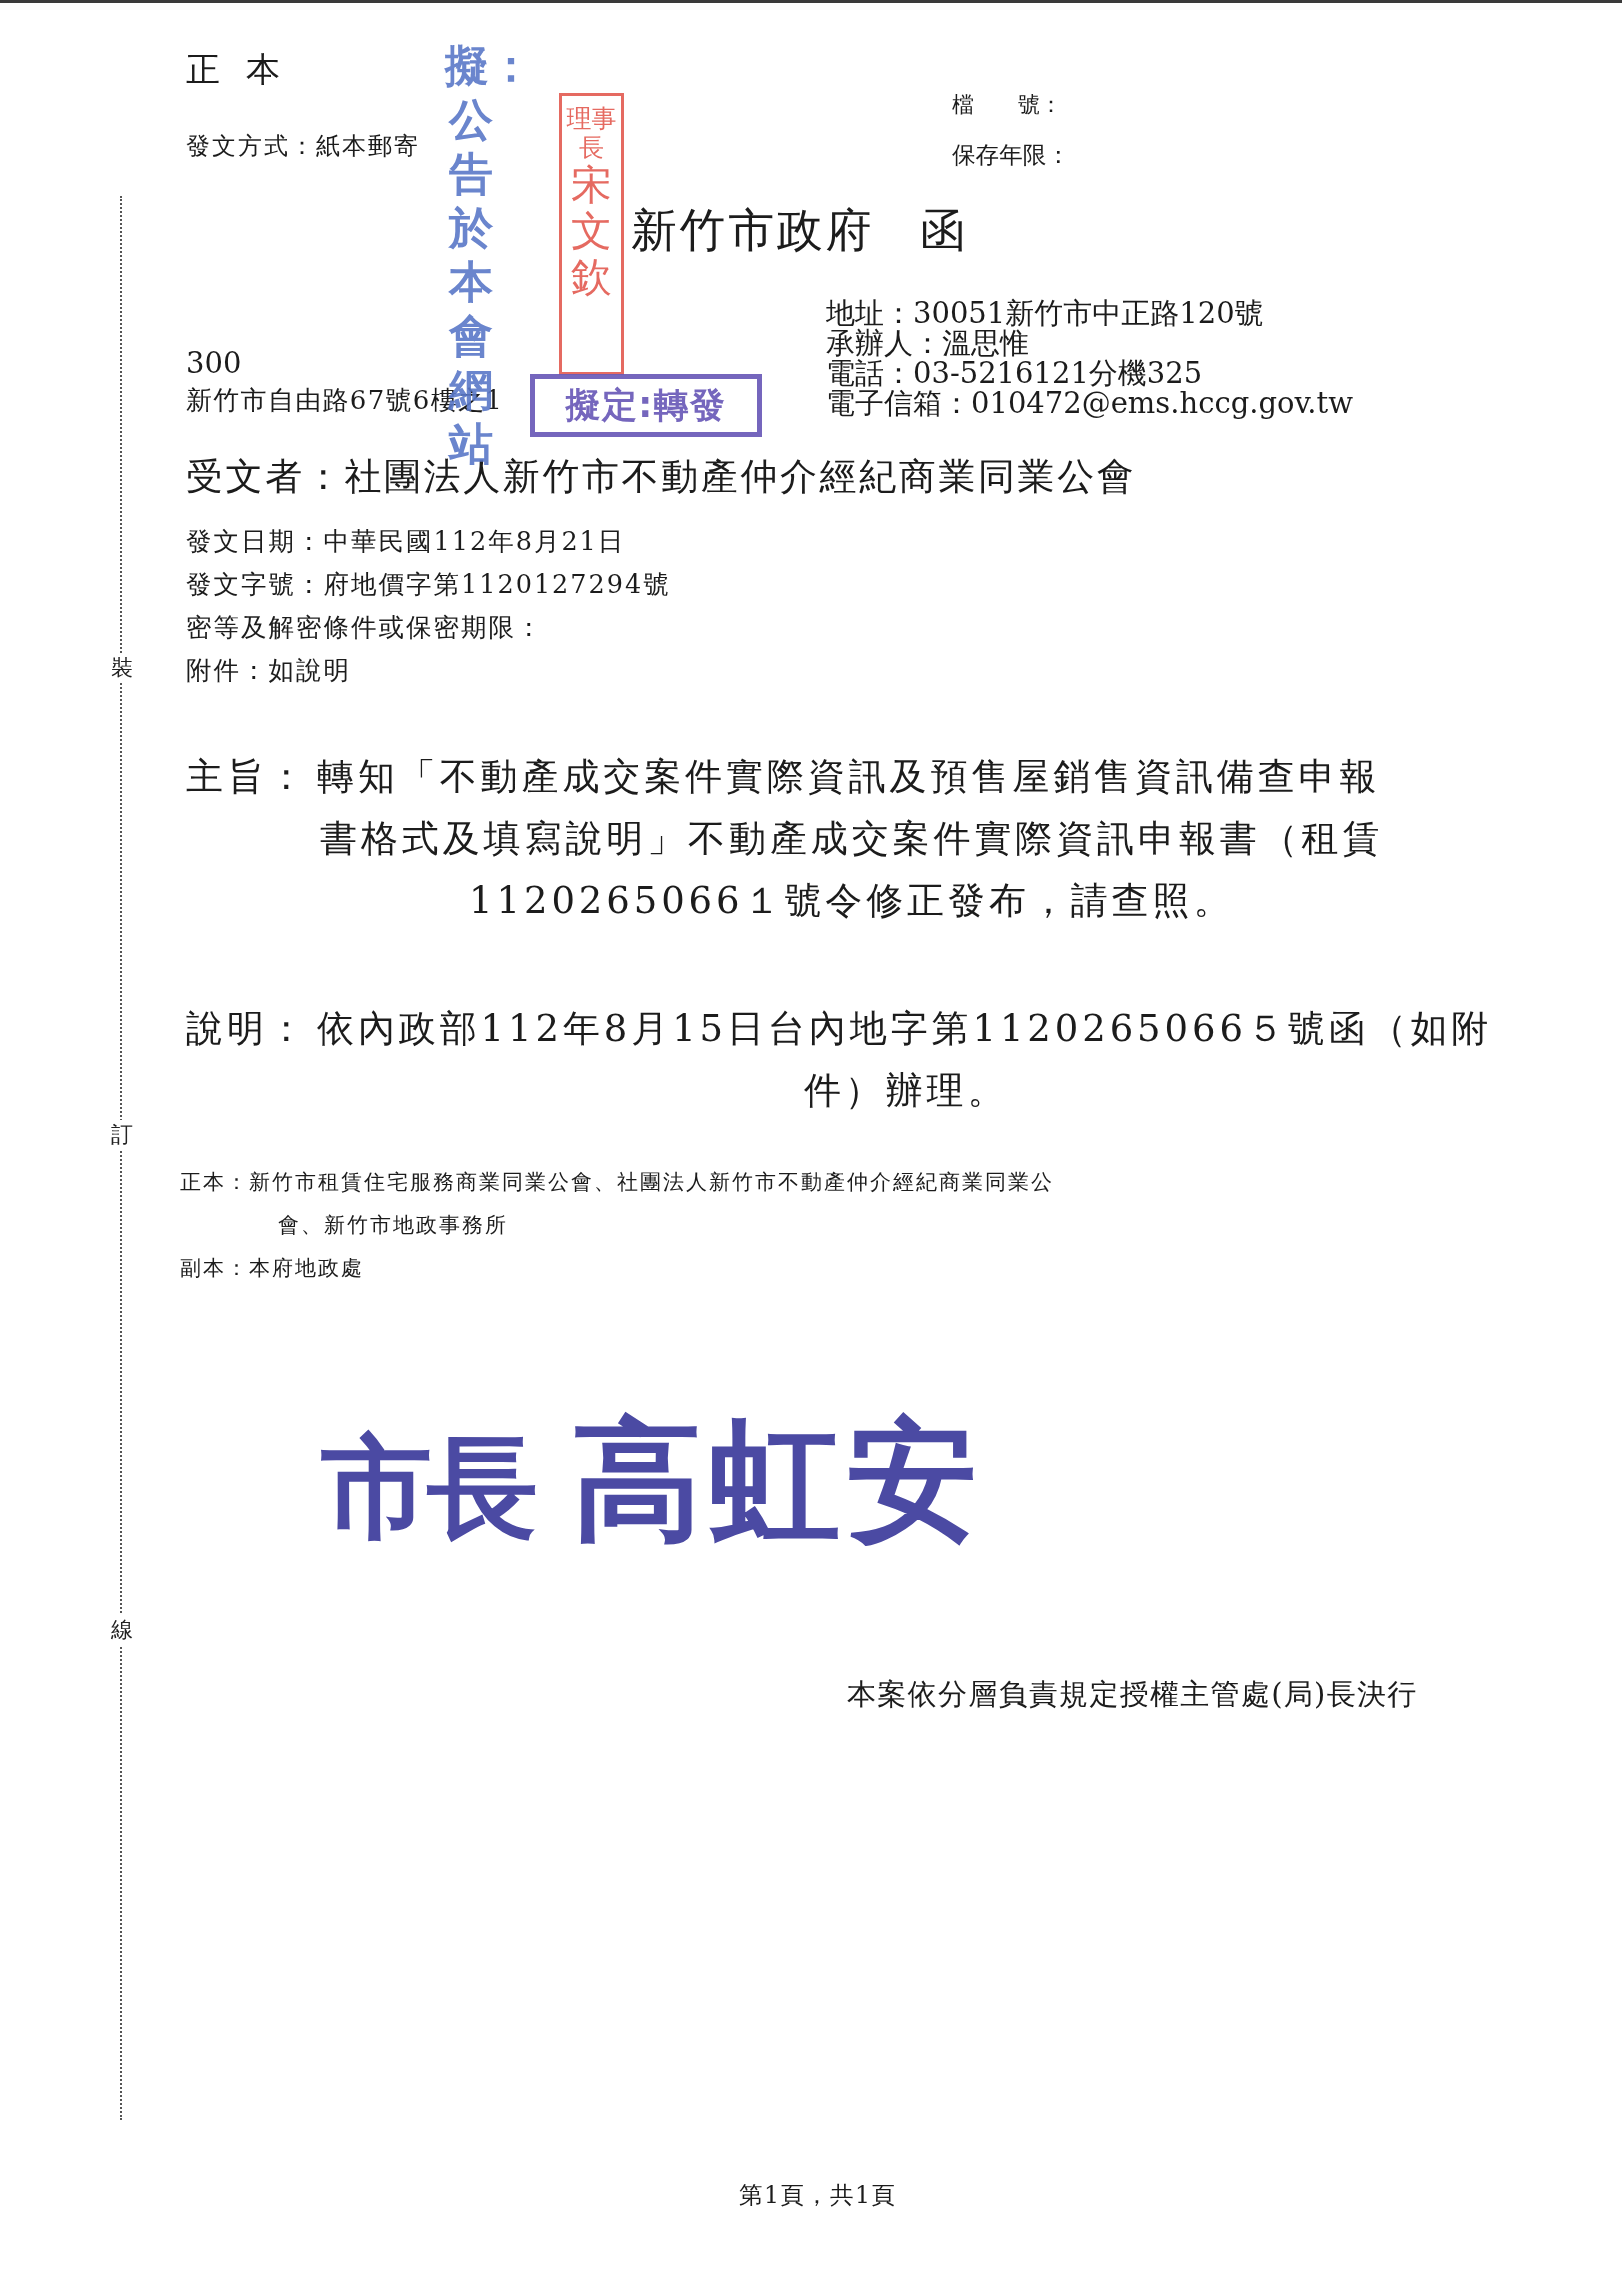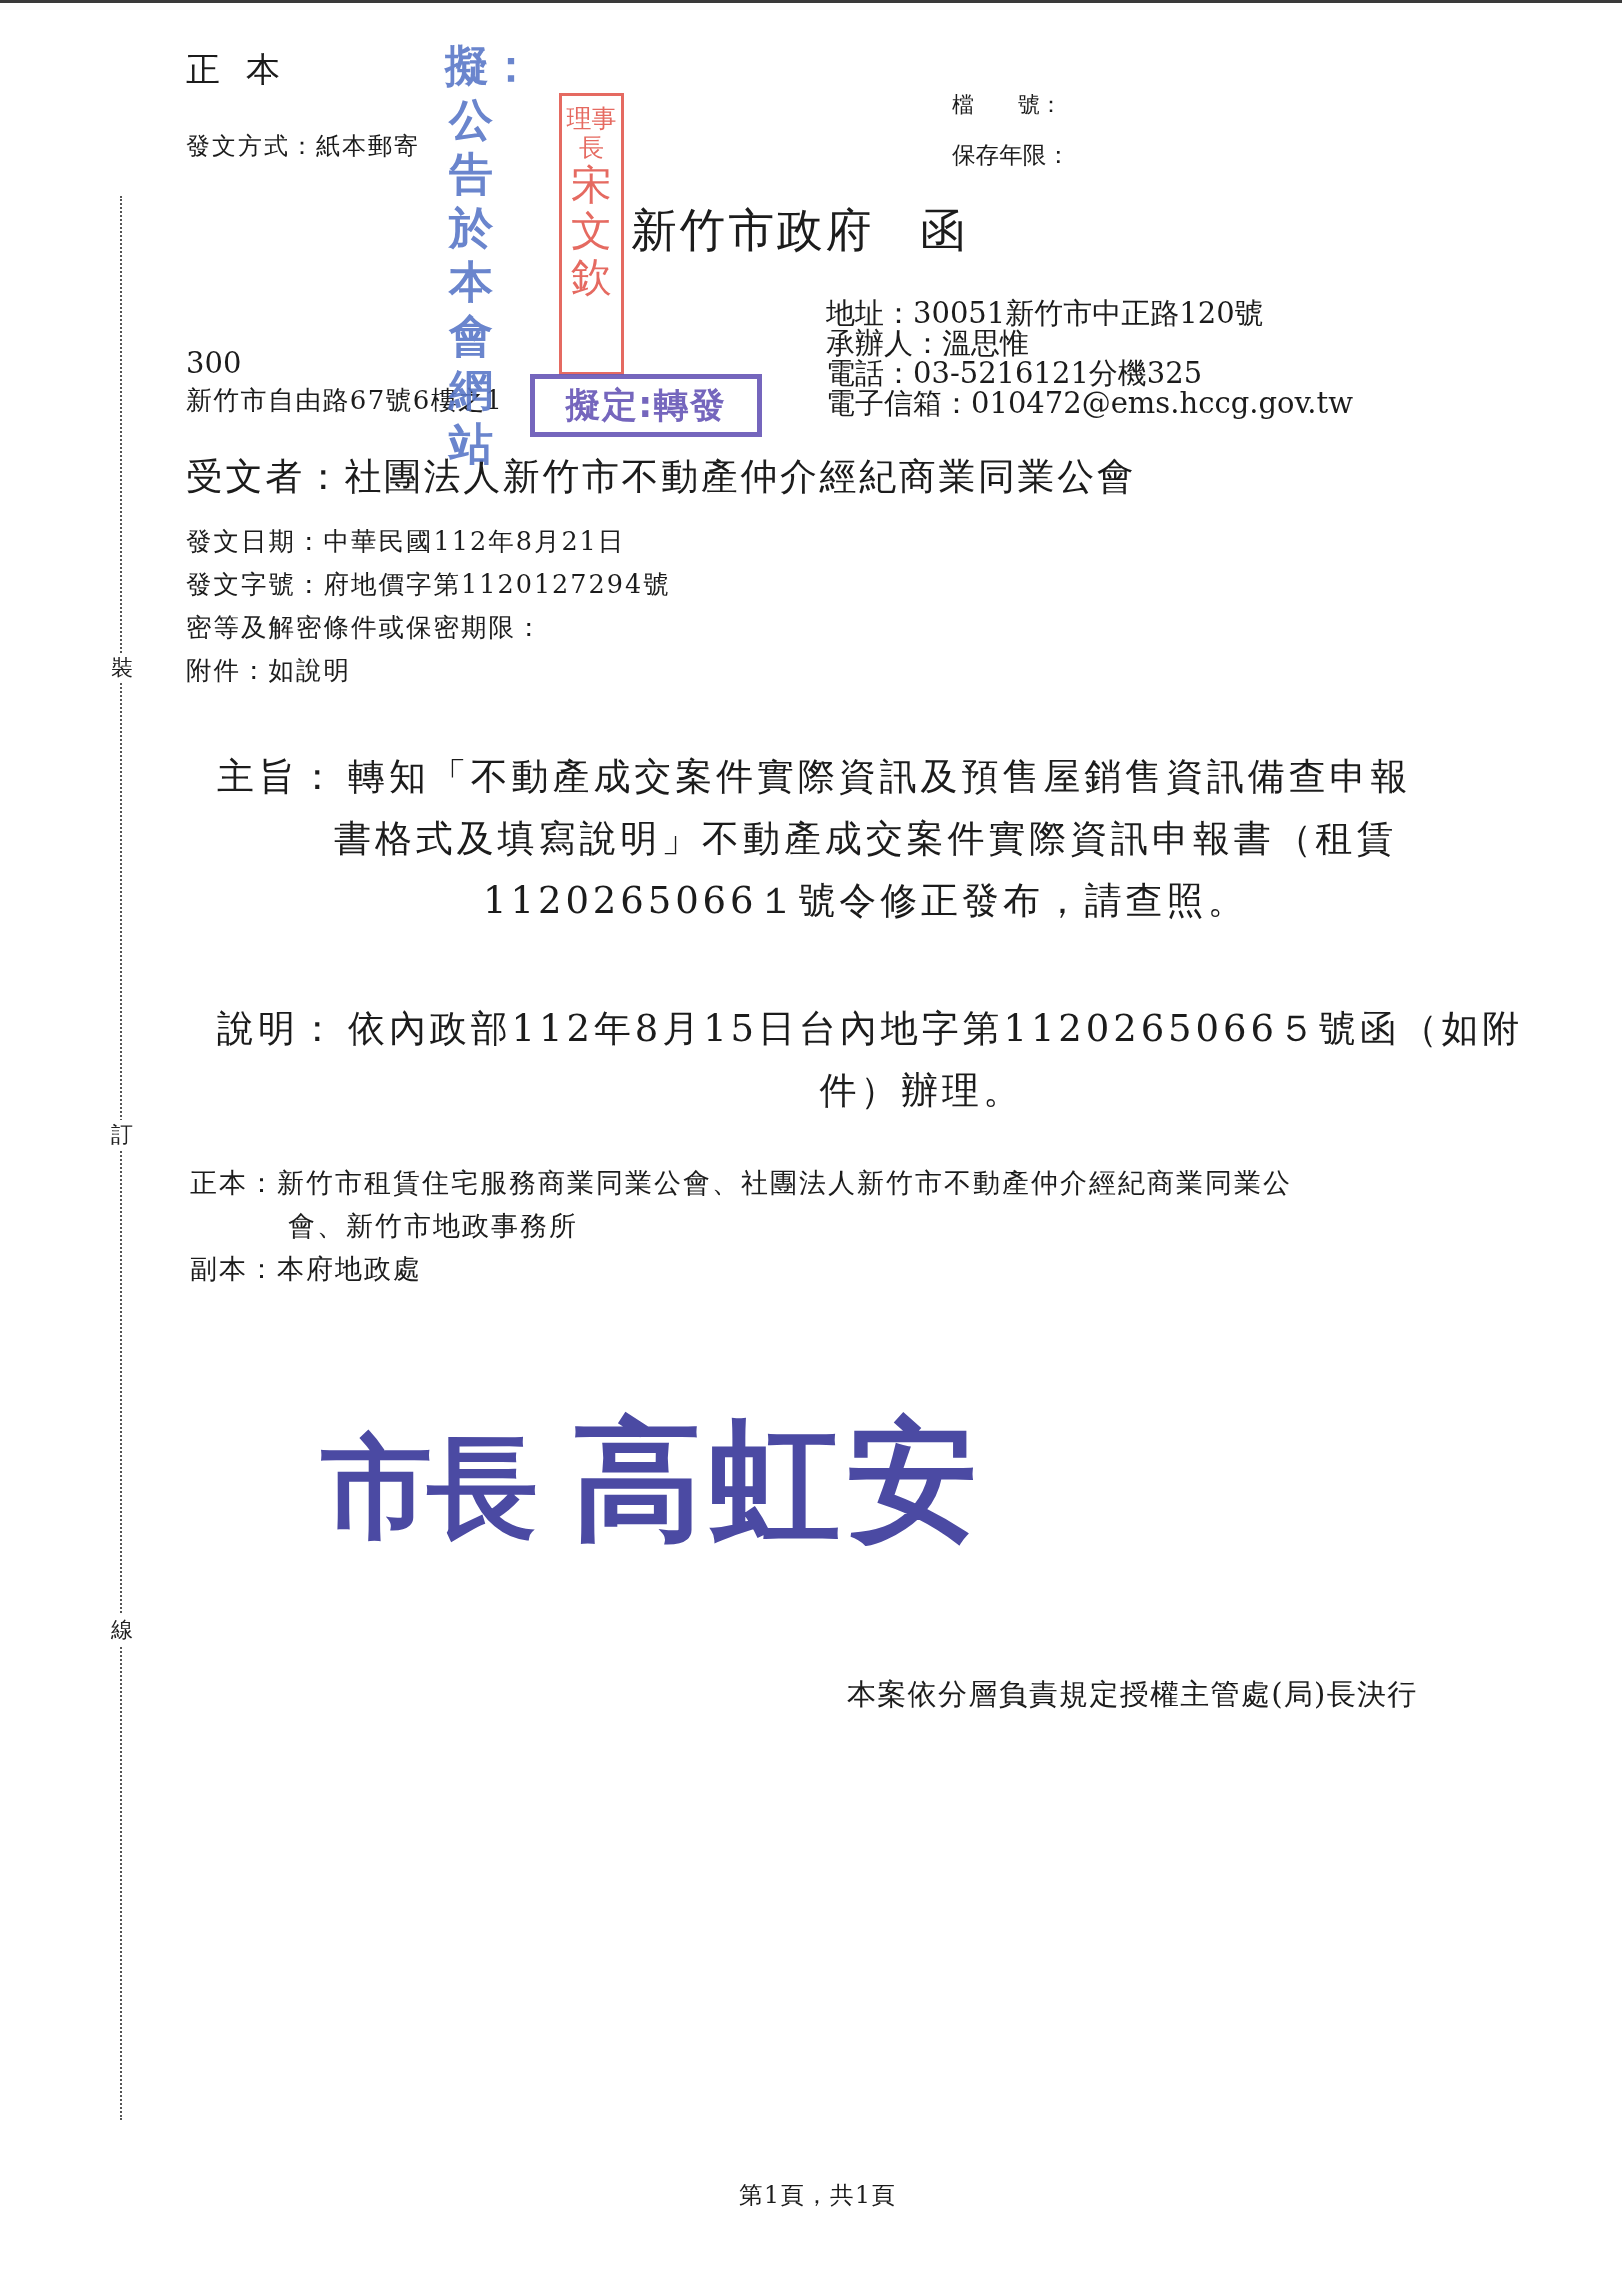--- a/index.html
+++ b/index.html
@@ -35,26 +35,26 @@
 
   .zip { left: 186px; top: 346px; font-size: 29px; }
   .recv-addr { left: 186px; top: 383px; font-size: 26px; letter-spacing: 1.3px; }
 
   .recipient { left: 186px; top: 452px; font-size: 37px; letter-spacing: 2.6px; font-family: Liberation Serif, serif; }
 
   .meta { left: 186px; top: 520px; font-size: 25.5px; line-height: 43px; letter-spacing: 2px; }
   .meta div { white-space: nowrap; }
 
   .body-sec { left: 186px; font-size: 37px; line-height: 62px; letter-spacing: 3.9px; }
-  .body-sec .label { display: inline-block; width: 131px; margin-left: 31px; }
+  .body-sec .label { display: inline-block; width: 131px; }
   .body-sec .cont { padding-left: 134px; text-align: center; }
   .subject { top: 746px; }
   .explanation { top: 998px; }
 
-  .dist { left: 190px; top: 1161px; font-size: 27px; line-height: 43px; letter-spacing: 2px; }
+  .dist { left: 180px; top: 1161px; font-size: 21px; line-height: 43px; letter-spacing: 2px; }
   .dist .cont { padding-left: 98px; }
 
   .signature {
     position: absolute; left: 321px; top: 1394px;
     font-family: "DejaVu Sans", "Liberation Sans", sans-serif;
     font-weight: bold; color: #4b4aa3; white-space: nowrap;
   }
   .signature .title { font-size: 111px; letter-spacing: -5.2px; }
   .signature .name { font-size: 131px; letter-spacing: 6.5px; margin-left: 39px; }
 

